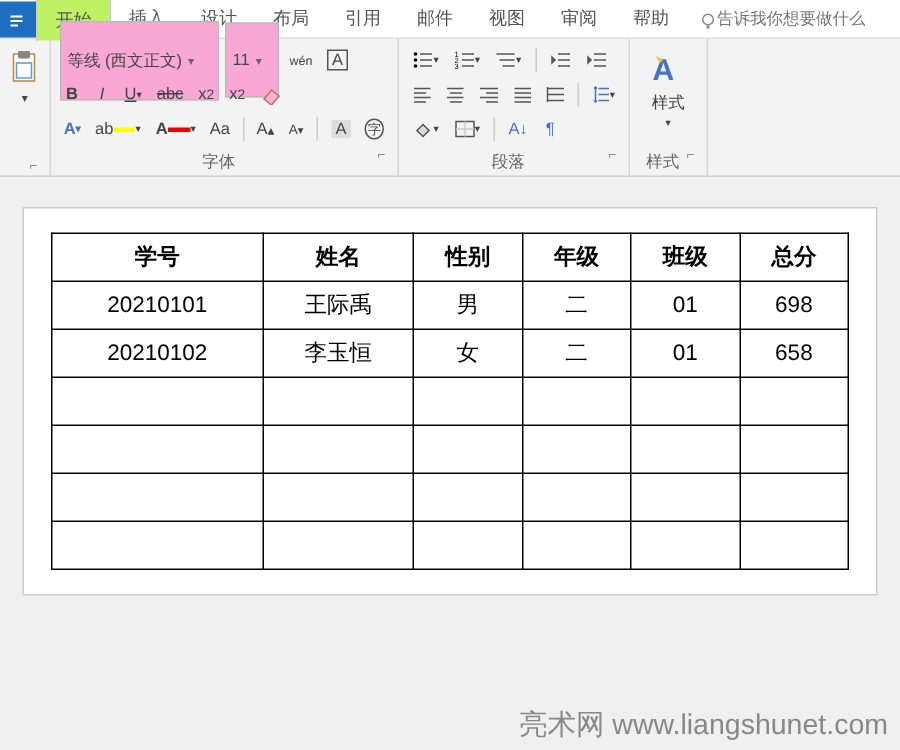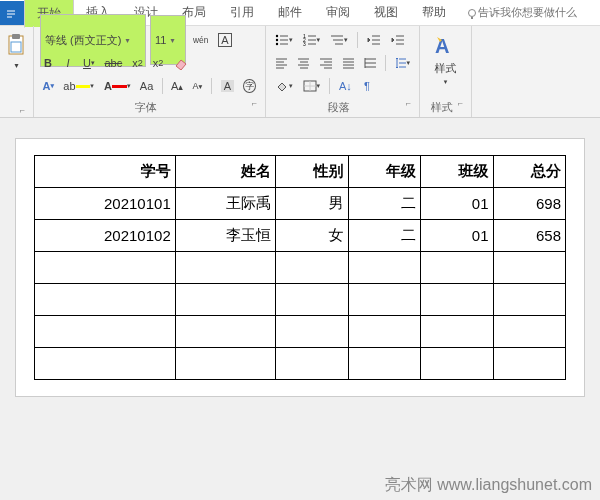--- a/index.html
+++ b/index.html
@@ -6,53 +6,53 @@
 body{width:600px;height:500px;background:#fff;overflow:hidden;position:relative}
 .tabs{background:#fff;display:flex;align-items:center;height:26px;font-size:12px;border-bottom:1px solid #ddd}
 .tab{padding:5px 12px;color:#555;cursor:pointer}
 .tab.active{background:#bef264;border:1px solid #ccc;border-bottom:1px solid #f3f3f3;margin-bottom:-1px}
 .tab.file{background:#1E6DC0;color:#fff;padding:5px 6px 5px 4px}
 .tell-me{color:#777;font-size:11px;display:flex;align-items:flex-end;gap:0;margin-left:8px}
 .ribbon{background:#f3f3f3;border-bottom:1px solid #d0d0d0;display:flex;height:92px;font-size:11px;color:#444}
 .group{border-right:1px solid #d5d5d5;padding:3px 6px 2px;display:flex;flex-direction:column;justify-content:space-between}
 .group-label{text-align:center;font-size:11px;color:#666;padding-top:2px}
 .row{display:flex;align-items:center;gap:4px;height:22px}
-.combo{border:1px solid #bbb;background:#bef264;padding:18px 4px;font-size:11px;display:flex;align-items:center;gap:4px}
+.combo{border:1px solid #bbb;background:#f9a8d4;padding:18px 4px;font-size:11px;display:flex;align-items:center;gap:4px}
 .combo .dd{font-size:8px;color:#666}
 .btn{padding:1px 3px;cursor:pointer;display:inline-flex;align-items:center;justify-content:center;min-width:16px;height:18px}
 .big-btn{display:flex;flex-direction:column;align-items:center;padding:4px 6px;cursor:pointer;font-size:11px;gap:2px}
 .launcher{text-align:right;font-size:9px;color:#888;padding-right:2px}
 svg{display:block}
 .doc-area{background:#f0f0f0;padding:20px 15px;height:382px;overflow:hidden}
 .page{background:#fff;padding:16px 18px;border:1px solid #ccc}
 table.data{border-collapse:collapse;width:100%}
-table.data th,table.data td{border:1.5px solid #000;padding:6px 4px;text-align:right;font-size:15px;height:32px}
+table.data th,table.data td{border:1.5px solid #000;padding:6px 4px;text-align:center;font-size:15px;height:32px}
 table.data th{font-weight:700}
-.watermark{position:absolute;bottom:4px;right:8px;font-size:16px;color:#888}
+.watermark{position:absolute;bottom:4px;right:8px;font-size:19px;color:#888}
 .color-bar{width:18px;height:3px;display:inline-block}
 .sep{width:1px;height:16px;background:#ccc;margin:0 2px}
 </style>
 </head>
 <body>
 
 <div class="tabs">
   <div class="tab file">
       <svg width="14" height="14">
         <rect width="14" height="14" fill="#1E6DC0"></rect>
         <path d="M3 5h8M3 8h8M3 11h5" stroke="#fff" stroke-width="1.2"></path>
       </svg>
     </div>
   <div class="tab active">开始</div>
   <div class="tab">插入</div>
   <div class="tab">设计</div>
   <div class="tab">布局</div>
   <div class="tab">引用</div>
   <div class="tab">邮件</div>
+  <div class="tab">视图</div>
   <div class="tab">审阅</div>
-  <div class="tab">视图</div>
   <div class="tab">帮助</div>
   <div class="tell-me">
     <svg width="12" height="12">
         <circle cx="6" cy="5" r="3.5" fill="none" stroke="#888"></circle>
         <path d="M5 9h2v2H5z" fill="#888"></path>
       </svg>
     <span>告诉我你想要做什么</span>
   </div>
 </div>
 

